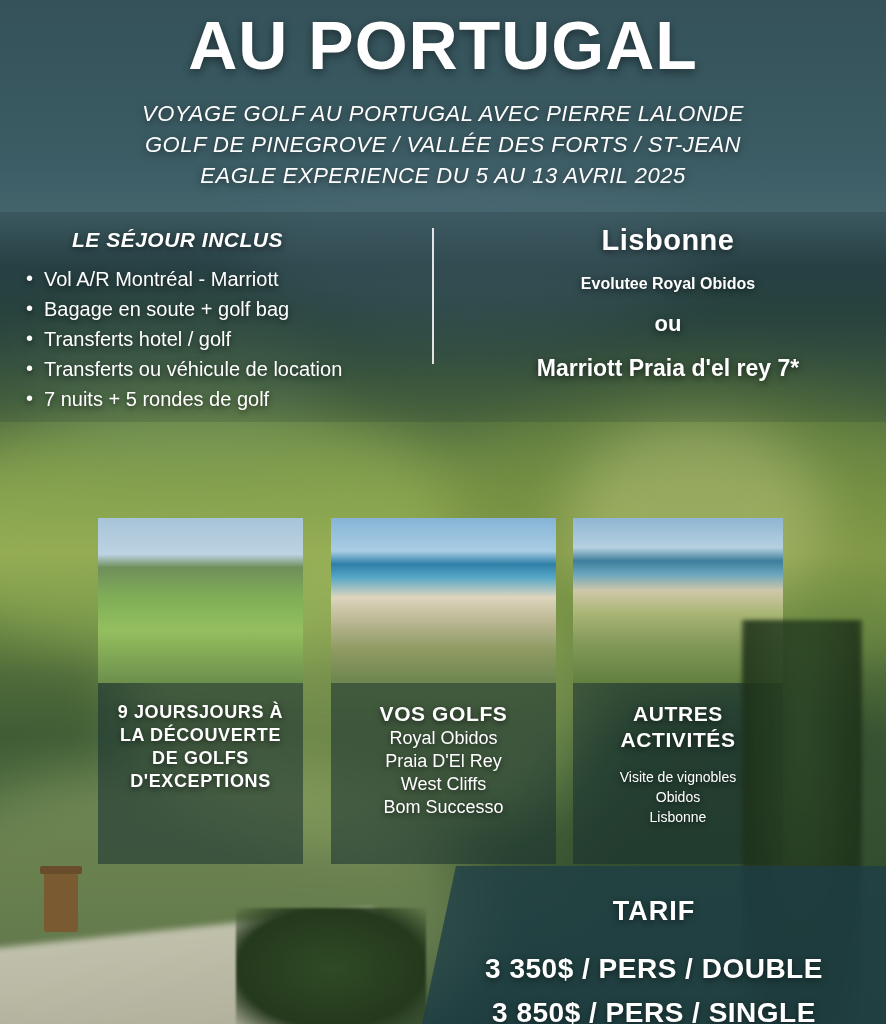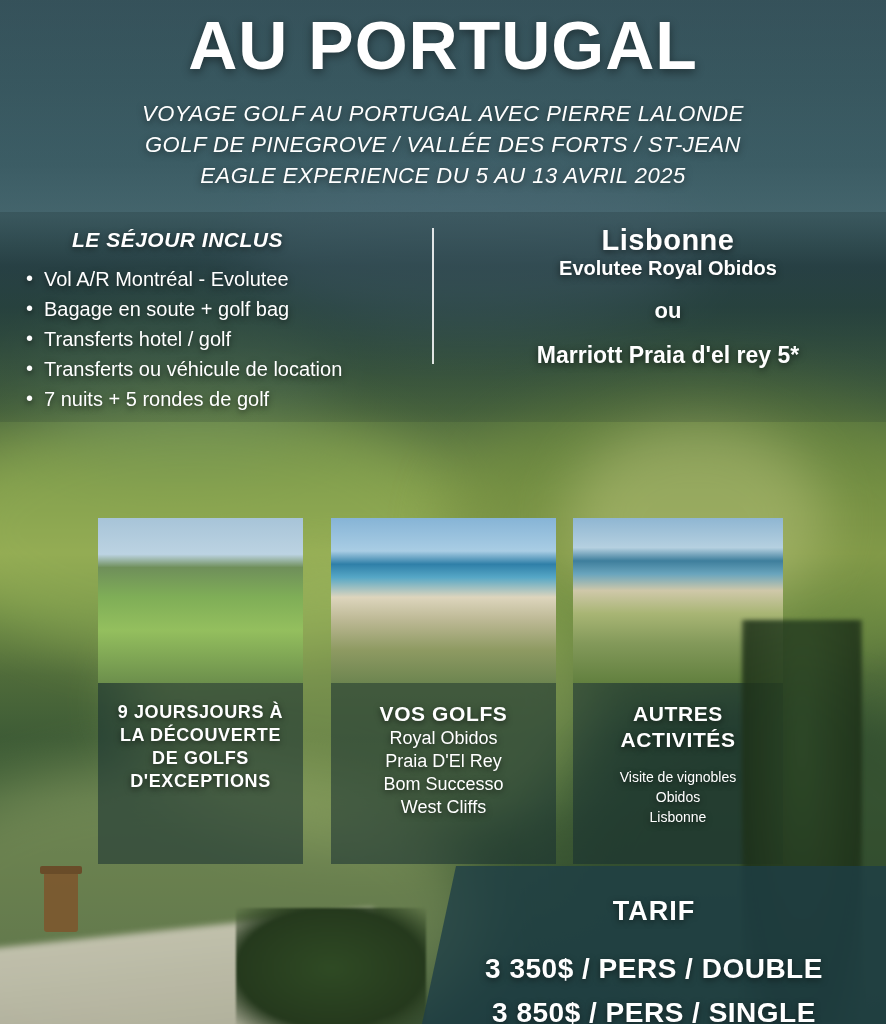--- a/index.html
+++ b/index.html
@@ -72,21 +72,21 @@
   .vdivider {
     position: absolute; left: 432px; top: 228px; width: 2px; height: 136px;
     background: rgba(255,255,255,.85);
   }
   .hotel-block {
     position: absolute; left: 460px; right: 10px; top: 224px;
     text-align: center; color: #fff;
     text-shadow: 0 2px 7px rgba(0,0,0,.6);
   }
   .hotel-city { font-size: 29px; font-weight: 700; letter-spacing: .5px; }
-  .hotel-a { font-size: 20px; font-weight: 700; }
+  .hotel-a { margin-top: 18px; font-size: 16px; font-weight: 700; }
   .hotel-or { margin-top: 18px; font-size: 22px; font-weight: 700; }
   .hotel-b { margin-top: 18px; font-size: 23px; font-weight: 700; }
 
   
   .cards { position: absolute; left: 6px; top: 518px; width: 886px; height: 250px; }
   .card { position: absolute; }
   .card .photo { width: 100%; height: 165px; }
   .card .panel {
     background: rgba(22,46,50,.55);
     text-align: center; color: #fff;
@@ -180,34 +180,34 @@
     <div>VOYAGE GOLF AU PORTUGAL AVEC PIERRE LALONDE</div>
     <div>GOLF DE PINEGROVE / VALLÉE DES FORTS / ST-JEAN</div>
     <div>EAGLE EXPERIENCE DU 5 AU 13 AVRIL 2025</div>
   </div>
 
   <div class="info-strip"></div>
 
   <div class="incl-title">LE SÉJOUR INCLUS</div>
 
   <ul class="incl-list">
-    <li>Vol A/R Montréal - Evolutee</li>
+    <li>Vol A/R Montréal - Marriott</li>
     <li>Bagage en soute + golf bag</li>
     <li>Transferts hotel / golf</li>
     <li>Transferts ou véhicule de location</li>
     <li>7 nuits + 5 rondes de golf</li>
   </ul>
 
   <div class="vdivider"></div>
 
   <div class="hotel-block">
     <div class="hotel-city">Lisbonne</div>
     <div class="hotel-a">Evolutee Royal Obidos</div>
     <div class="hotel-or">ou</div>
-    <div class="hotel-b">Marriott Praia d'el rey 5*</div>
+    <div class="hotel-b">Marriott Praia d'el rey 7*</div>
   </div>
 
   <div class="cards">
 
     <div class="card card1">
       <div class="photo ph-golf"></div>
       <div class="panel">
         <div class="card-title" style="white-space:pre-line">9 JOURSJOURS À
 LA DÉCOUVERTE
 DE GOLFS
@@ -215,22 +215,22 @@
       </div>
     </div>
 
     <div class="card card2">
       <div class="photo ph-coast"></div>
       <div class="panel">
         <div class="card-title big">VOS GOLFS</div>
         <div class="card-list">
           <div>Royal Obidos</div>
           <div>Praia D'El Rey</div>
+          <div>West Cliffs</div>
           <div>Bom Successo</div>
-          <div>West Cliffs</div>
         </div>
       </div>
     </div>
 
     <div class="card card3">
       <div class="photo ph-cliff"></div>
       <div class="panel">
         <div class="card-title big" style="white-space:pre-line">AUTRES
 ACTIVITÉS</div>
         <div class="card-list small">

